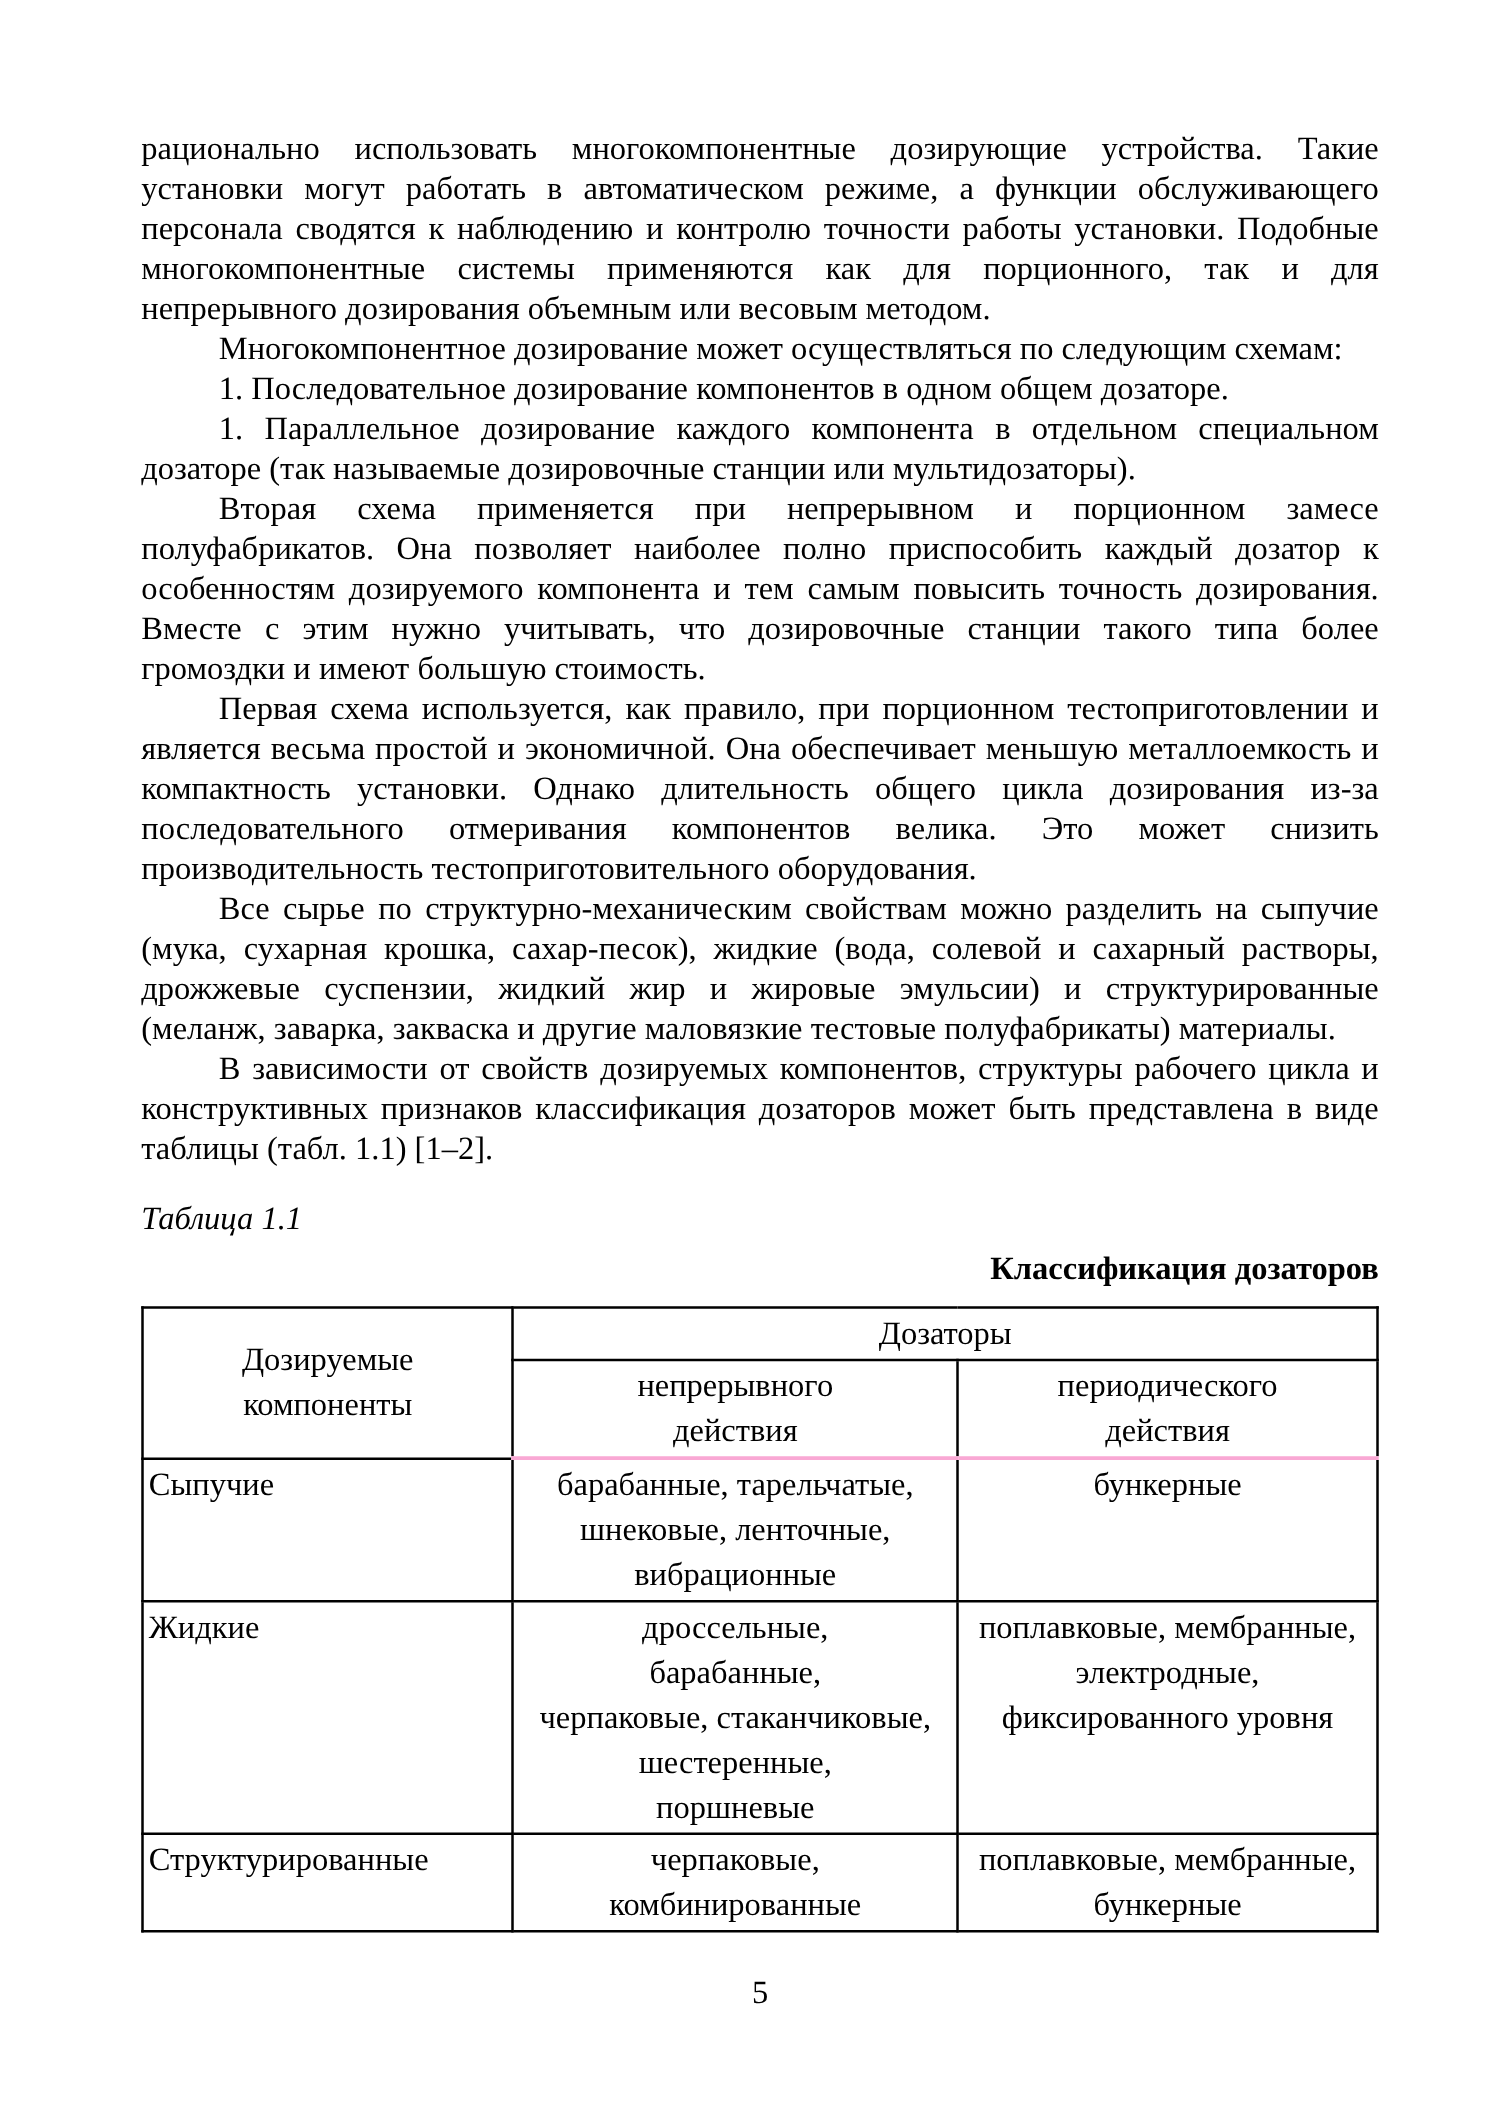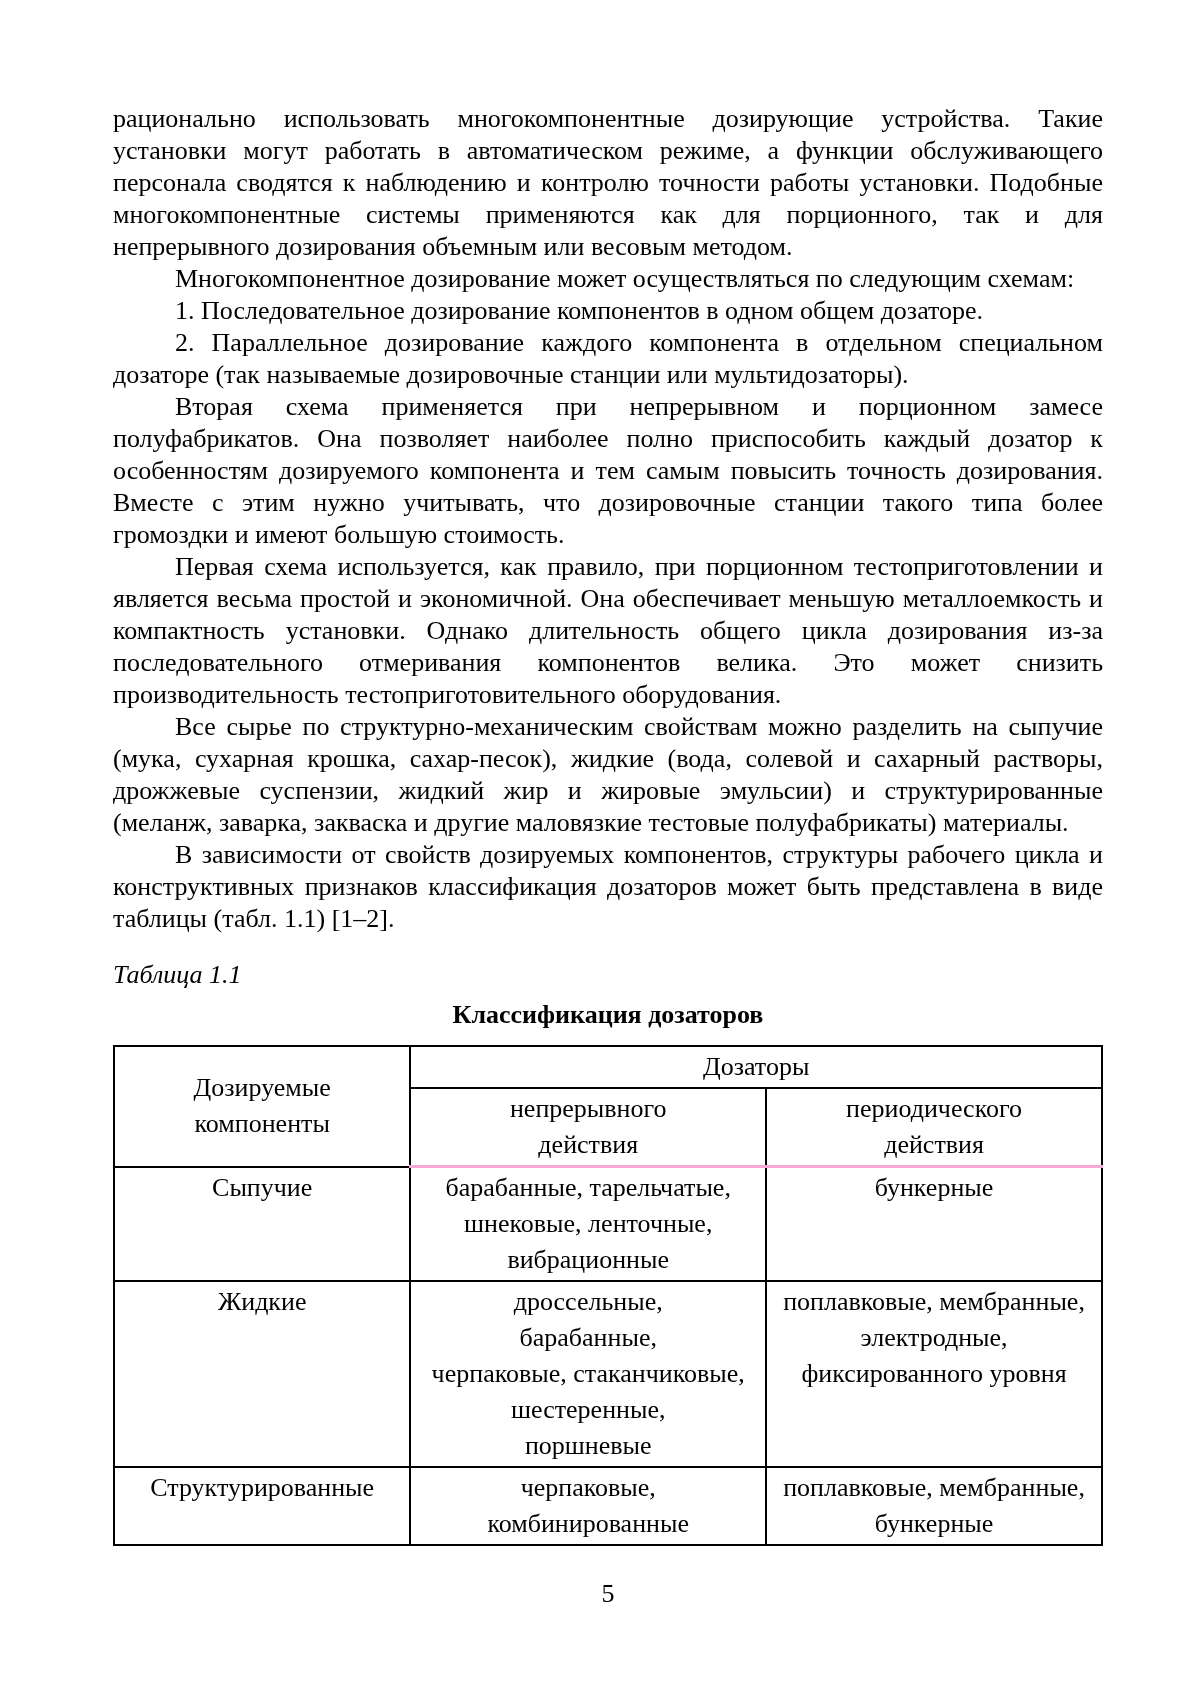--- a/index.html
+++ b/index.html
@@ -29,40 +29,39 @@
     text-indent: 62px;
   }
   .caption {
     margin-top: 24px;
     font-style: italic;
     font-size: 26px;
     line-height: 32px;
   }
   .table-title {
     margin-top: 8px;
-    text-align: center;
+    text-align: right;
     font-weight: bold;
     font-size: 26px;
     line-height: 32px;
   }
   table.cls {
     width: 100%;
     border-collapse: collapse;
     margin-top: 14px;
     border: 2px solid #000;
     table-layout: fixed;
   }
   table.cls th, table.cls td {
     border: 2px solid #000;
     font-size: 26px;
     font-weight: normal;
     white-space: pre-line;
     padding: 2px 4px;
     line-height: 36px;
-    text-align: center;
   }
   table.cls thead th {
     text-align: center;
     vertical-align: middle;
   }
   table.cls thead tr.subhead th {
     border-bottom: 3px solid #f9a8d4;
   }
   table.cls tbody td {
     vertical-align: top;
@@ -81,21 +80,21 @@
 </style>
 </head>
 <body>
 
 <div class="page">
 
   <div class="body-text">
     <p>рационально использовать многокомпонентные дозирующие устройства. Такие установки могут работать в автоматическом режиме, а функции обслуживающего персонала сводятся к наблюдению и контролю точности работы установки. Подобные многокомпонентные системы применяются как для порционного, так и для непрерывного дозирования объемным или весовым методом.</p>
     <p class="indent">Многокомпонентное дозирование может осуществляться по следующим схемам:</p>
     <p class="indent">1. Последовательное дозирование компонентов в одном общем дозаторе.</p>
-    <p class="indent">2. Параллельное дозирование каждого компонента в отдельном специальном дозаторе (так называемые дозировочные станции или мультидозаторы).</p>
+    <p class="indent">1. Параллельное дозирование каждого компонента в отдельном специальном дозаторе (так называемые дозировочные станции или мультидозаторы).</p>
     <p class="indent">Вторая схема применяется при непрерывном и порционном замесе полуфабрикатов. Она позволяет наиболее полно приспособить каждый дозатор к особенностям дозируемого компонента и тем самым повысить точность дозирования. Вместе с этим нужно учитывать, что дозировочные станции такого типа более громоздки и имеют большую стоимость.</p>
     <p class="indent">Первая схема используется, как правило, при порционном тестоприготовлении и является весьма простой и экономичной. Она обеспечивает меньшую металлоемкость и компактность установки. Однако длительность общего цикла дозирования из-за последовательного отмеривания компонентов велика. Это может снизить производительность тестоприготовительного оборудования.</p>
     <p class="indent">Все сырье по структурно-механическим свойствам можно разделить на сыпучие (мука, сухарная крошка, сахар-песок), жидкие (вода, солевой и сахарный растворы, дрожжевые суспензии, жидкий жир и жировые эмульсии) и структурированные (меланж, заварка, закваска и другие маловязкие тестовые полуфабрикаты) материалы.</p>
     <p class="indent">В зависимости от свойств дозируемых компонентов, структуры рабочего цикла и конструктивных признаков классификация дозаторов может быть представлена в виде таблицы (табл. 1.1) [1–2].</p>
   </div>
 
   <div class="caption">Таблица 1.1</div>
 
   <div class="table-title">Классификация дозаторов</div>
 

